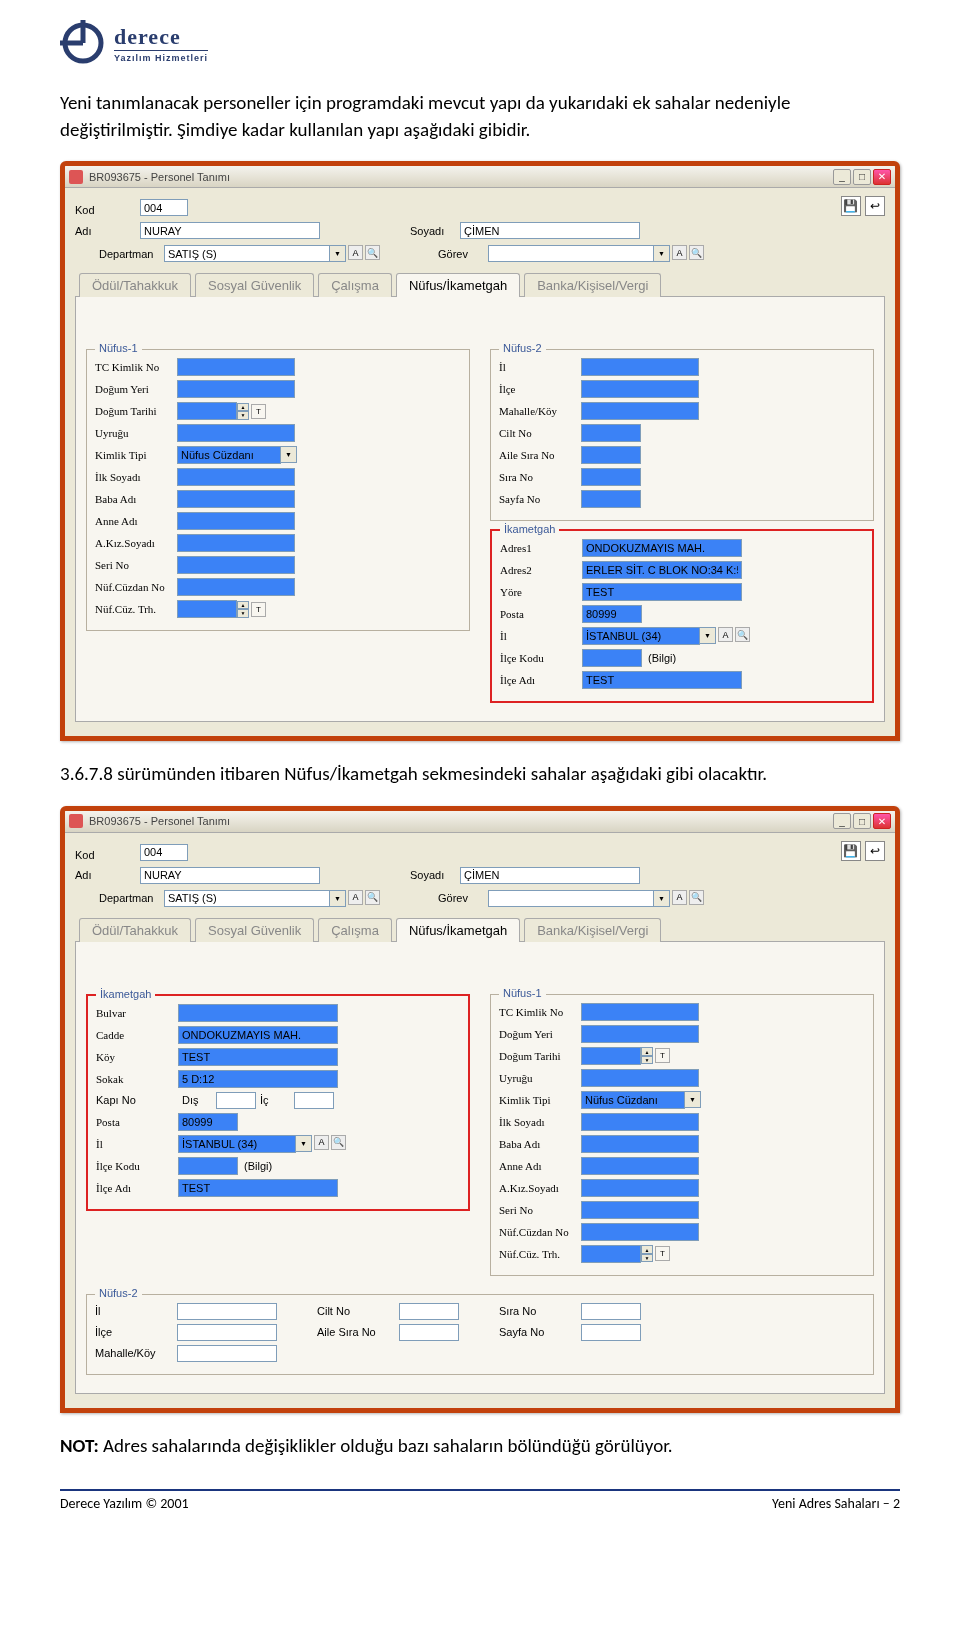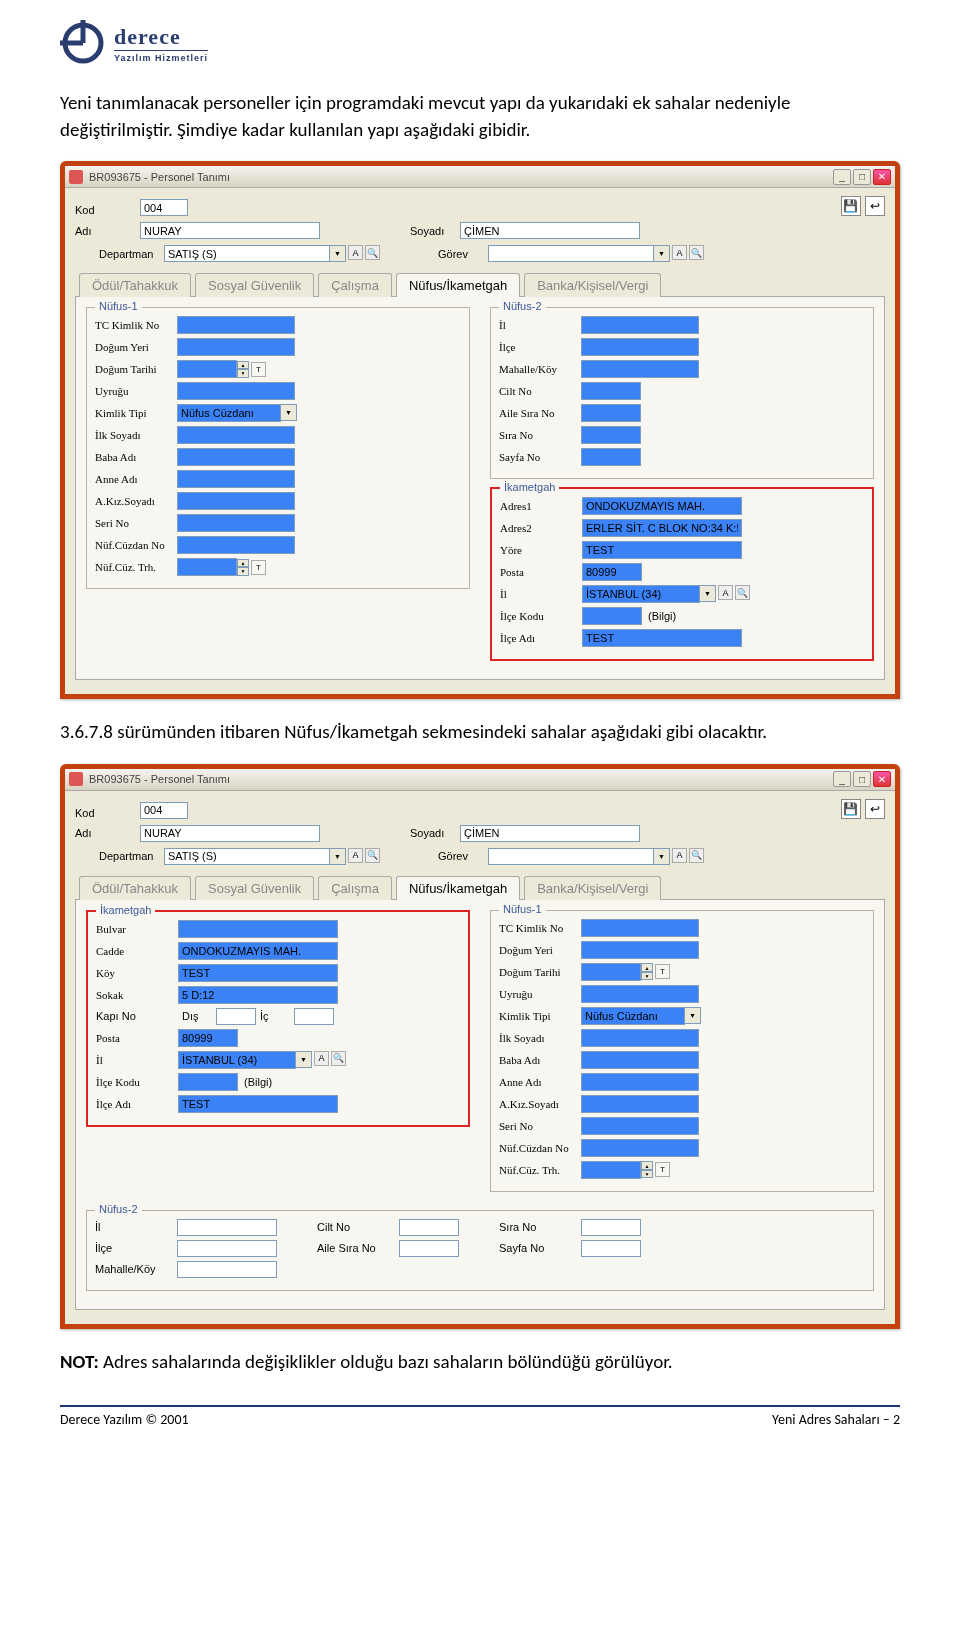--- a/index.html
+++ b/index.html
@@ -46,21 +46,21 @@
 .combo .drop { width: 16px; height: 17px; background: #ece9d8; border: 1px solid #7f9db9; border-left: none; display: flex; align-items: center; justify-content: center; font-size: 7px; }
 .combo .badge { width: 15px; height: 15px; margin-left: 2px; background: #eee; border: 1px solid #aaa; display: flex; align-items: center; justify-content: center; font-size: 9px; }
 
 .tabs { display: flex; gap: 4px; margin-top: 10px; padding-left: 4px; }
 .tab { padding: 4px 12px; background: #ece9d8; border: 1px solid #aaa; border-bottom: none; border-radius: 3px 3px 0 0; font-size: 13px; color: #888; position: relative; top: 1px; }
 .tab.active { background: #f8f6f0; color: #000; z-index: 2; }
 
 .tabpanel { border: 1px solid #aaa; background: #f8f6f0; padding: 10px; }
 
 .cols { display: flex; gap: 20px; }
-.col { flex: 1; }
+.col { flex: 1; margin-top: 42px; }
 .fieldset { border: 1px solid #b8b0a0; padding: 8px; margin-bottom: 8px; position: relative; }
 .fieldset.highlight { border: 2px solid #d22; }
 .fieldset .legend { position: absolute; top: -8px; left: 8px; background: #f8f6f0; padding: 0 4px; font-size: 11px; color: #3b5998; }
 
 .frow { display: flex; align-items: center; margin-bottom: 4px; }
 .frow .flbl { width: 82px; font-size: 11px; flex: none; font-family: Liberation Serif, serif; }
 .frow input { height: 18px; border: 1px solid #7f9db9; background: #3b82f6; padding: 0 3px; font-size: 11px; width: 118px; }
 .frow input.wide { width: 160px; }
 .frow input.short { width: 60px; }
 .frow .spin { width: 12px; height: 17px; display: flex; flex-direction: column; }

